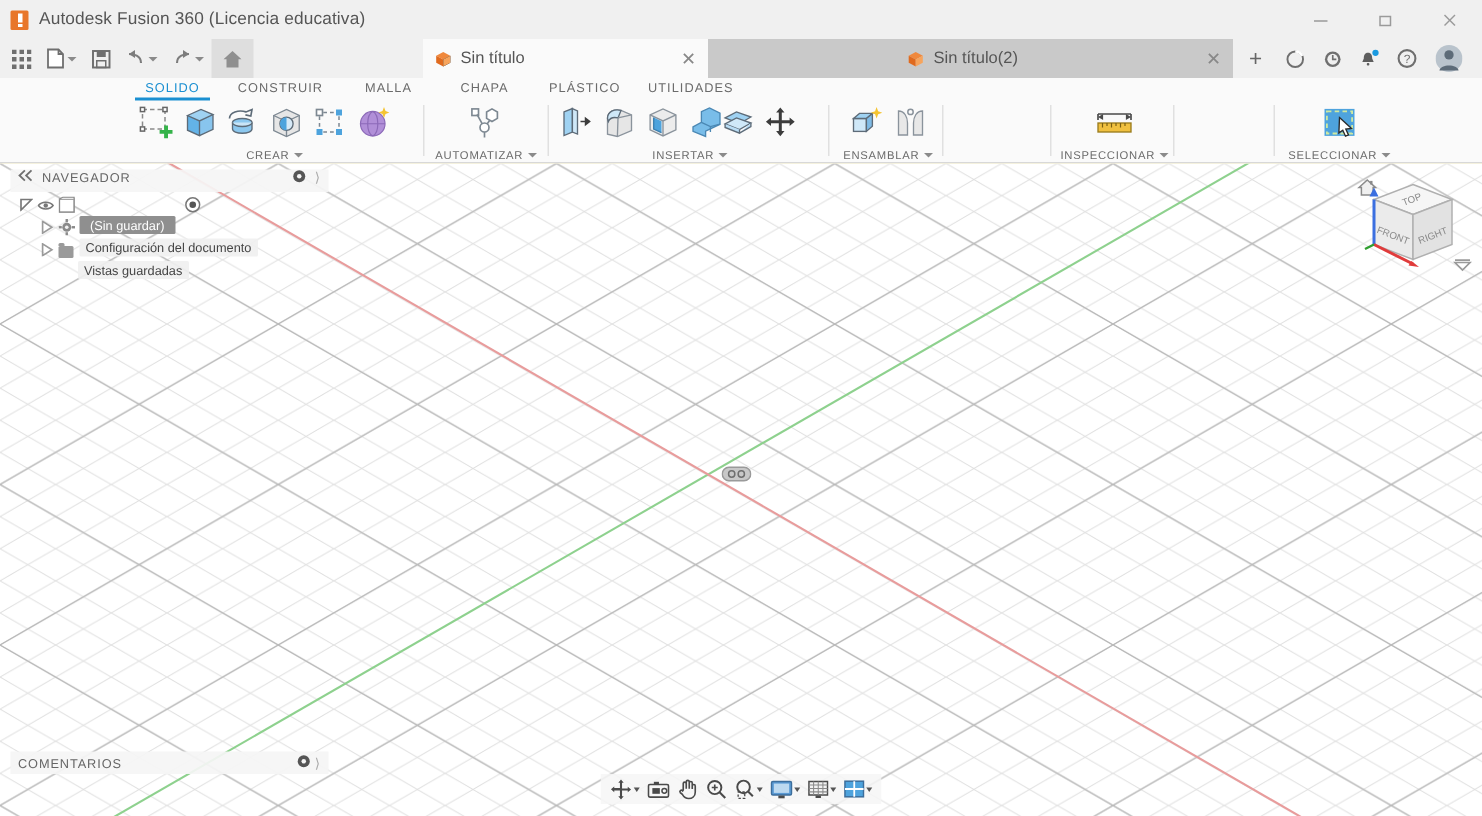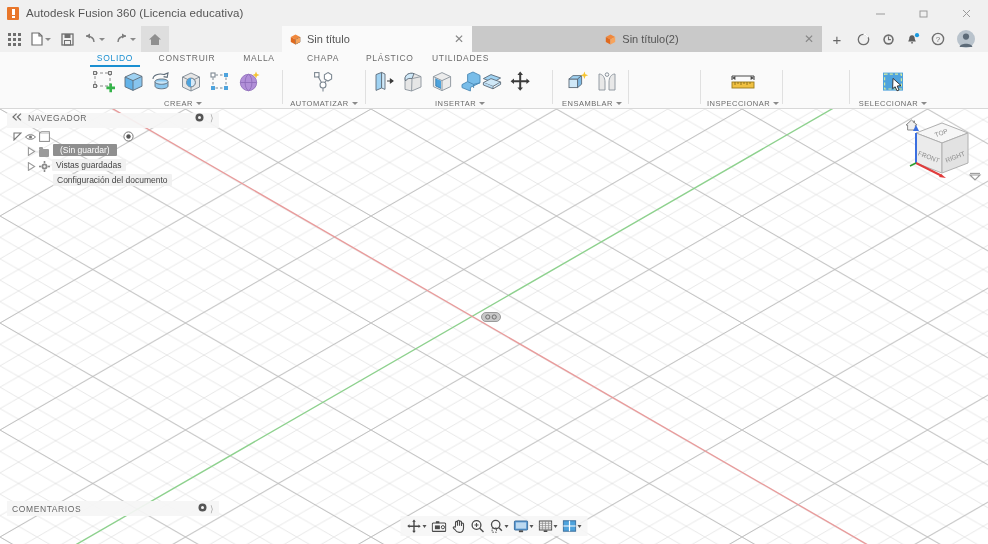--- a/index.html
+++ b/index.html
@@ -577,45 +577,45 @@
             </svg>
           </span>
         </div>
 
         <div class="trow" style="padding-left:20px">
           <span>
             <svg width="9" height="9" viewBox="0 0 9 9">
               <path d="M1.4 0.6 L1.4 8.4 L7.6 4.5 Z" fill="none" stroke="#9a9a9a" stroke-width="1.1"></path>
             </svg>
           </span>
-          <span class="folder"></span>
-          <span class="lbl">Vistas guardadas</span>
-        </div>
-
-        <div class="trow" style="padding-left:20px">
-          <span>
-            <svg width="9" height="9" viewBox="0 0 9 9">
-              <path d="M1.4 0.6 L1.4 8.4 L7.6 4.5 Z" fill="none" stroke="#9a9a9a" stroke-width="1.1"></path>
-            </svg>
-          </span>
           <span>
             <svg width="11" height="11" viewBox="0 0 11 11">
               <circle cx="5.5" cy="5.5" r="3" fill="#8a8a8a"></circle>
               <circle cx="5.5" cy="5.5" r="1.2" fill="#f2f2f2"></circle>
               <g fill="#8a8a8a">
                 <rect x="4.7" y="0" width="1.6" height="2.2"></rect>
                   <rect x="4.7" y="8.8" width="1.6" height="2.2"></rect>
                 <rect x="0" y="4.7" width="2.2" height="1.6"></rect>
                   <rect x="8.8" y="4.7" width="2.2" height="1.6"></rect>
               </g>
             </svg>
           </span>
           <span class="lbl">Configuración del documento</span>
         </div>
 
+        <div class="trow" style="padding-left:20px">
+          <span>
+            <svg width="9" height="9" viewBox="0 0 9 9">
+              <path d="M1.4 0.6 L1.4 8.4 L7.6 4.5 Z" fill="none" stroke="#9a9a9a" stroke-width="1.1"></path>
+            </svg>
+          </span>
+          <span class="folder"></span>
+          <span class="lbl">Vistas guardadas</span>
+        </div>
+
 
       </div>
     </div>
 
     <div class="comments">
       <span>COMENTARIOS</span>
       <span class="spacer"></span>
       <span>
         <svg width="9" height="9" viewBox="0 0 9 9">
           <circle cx="4.5" cy="4.5" r="4" fill="#555"></circle>

